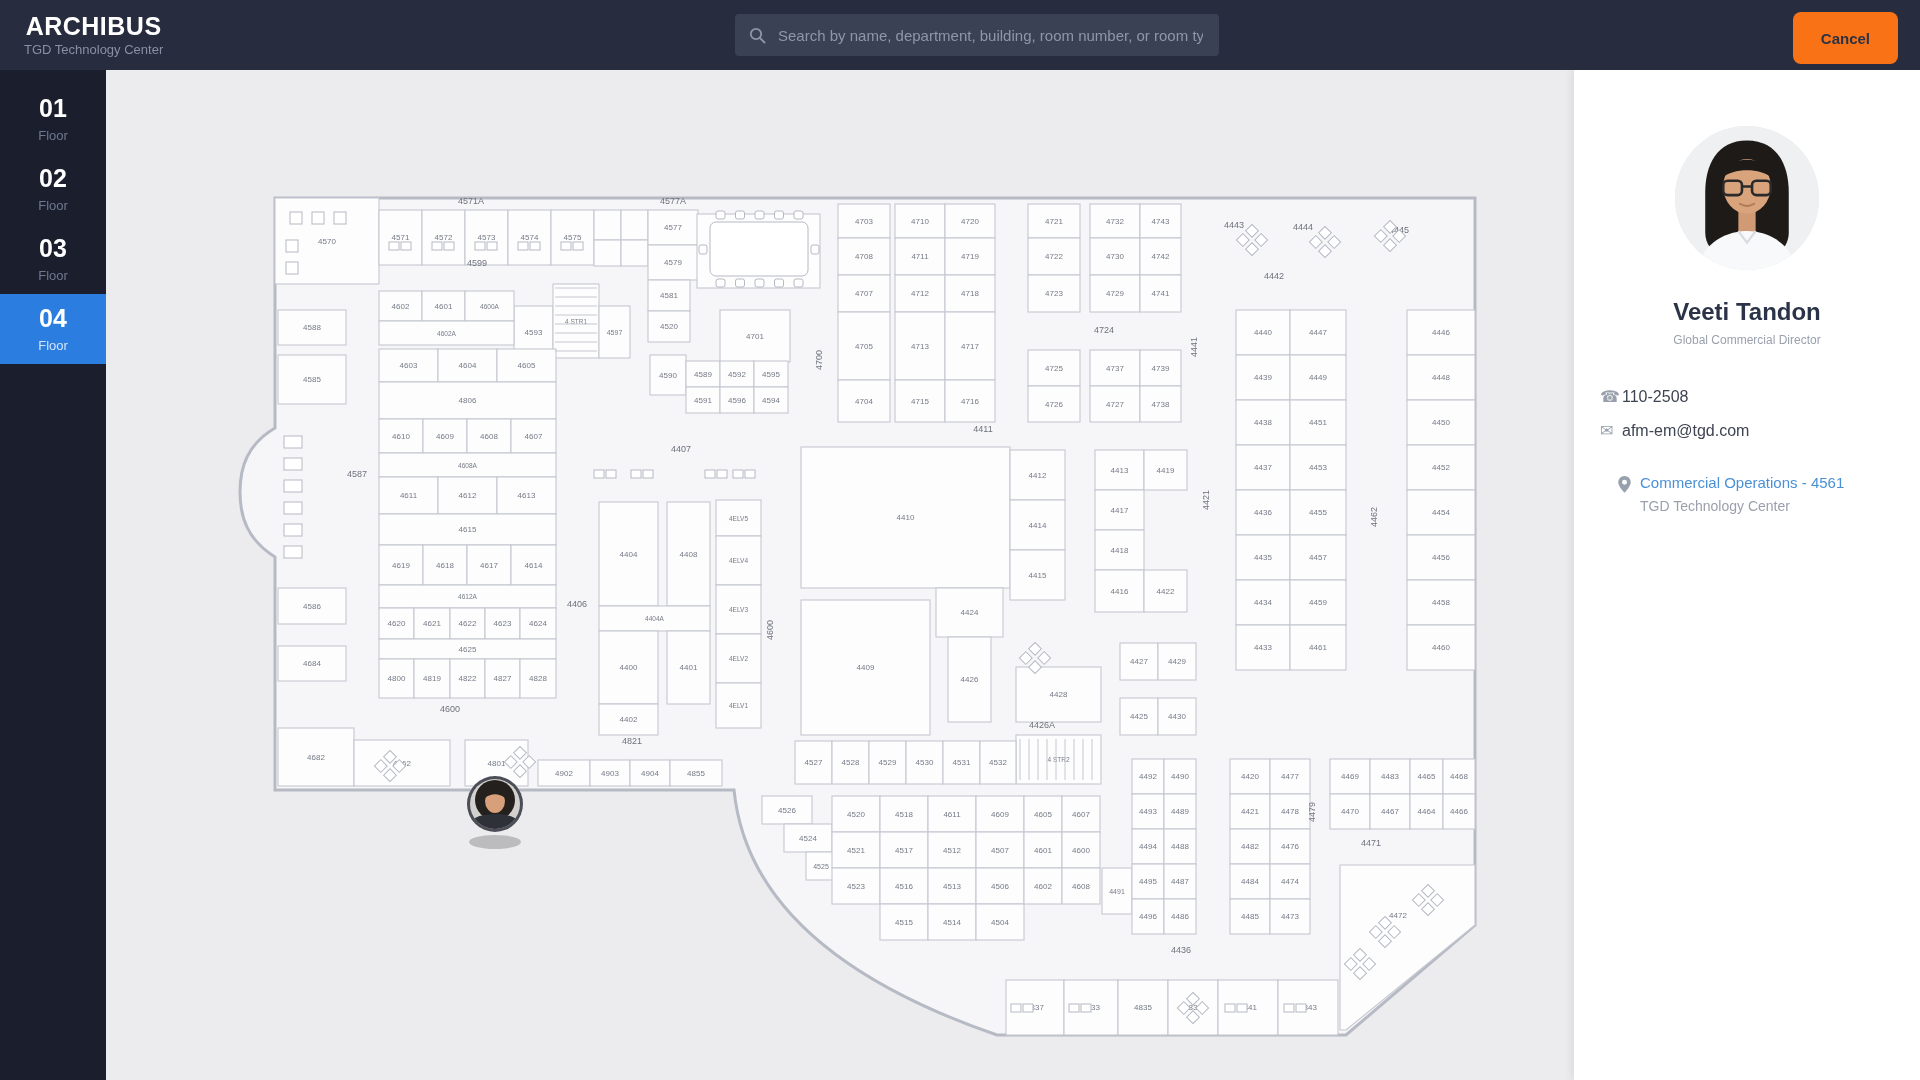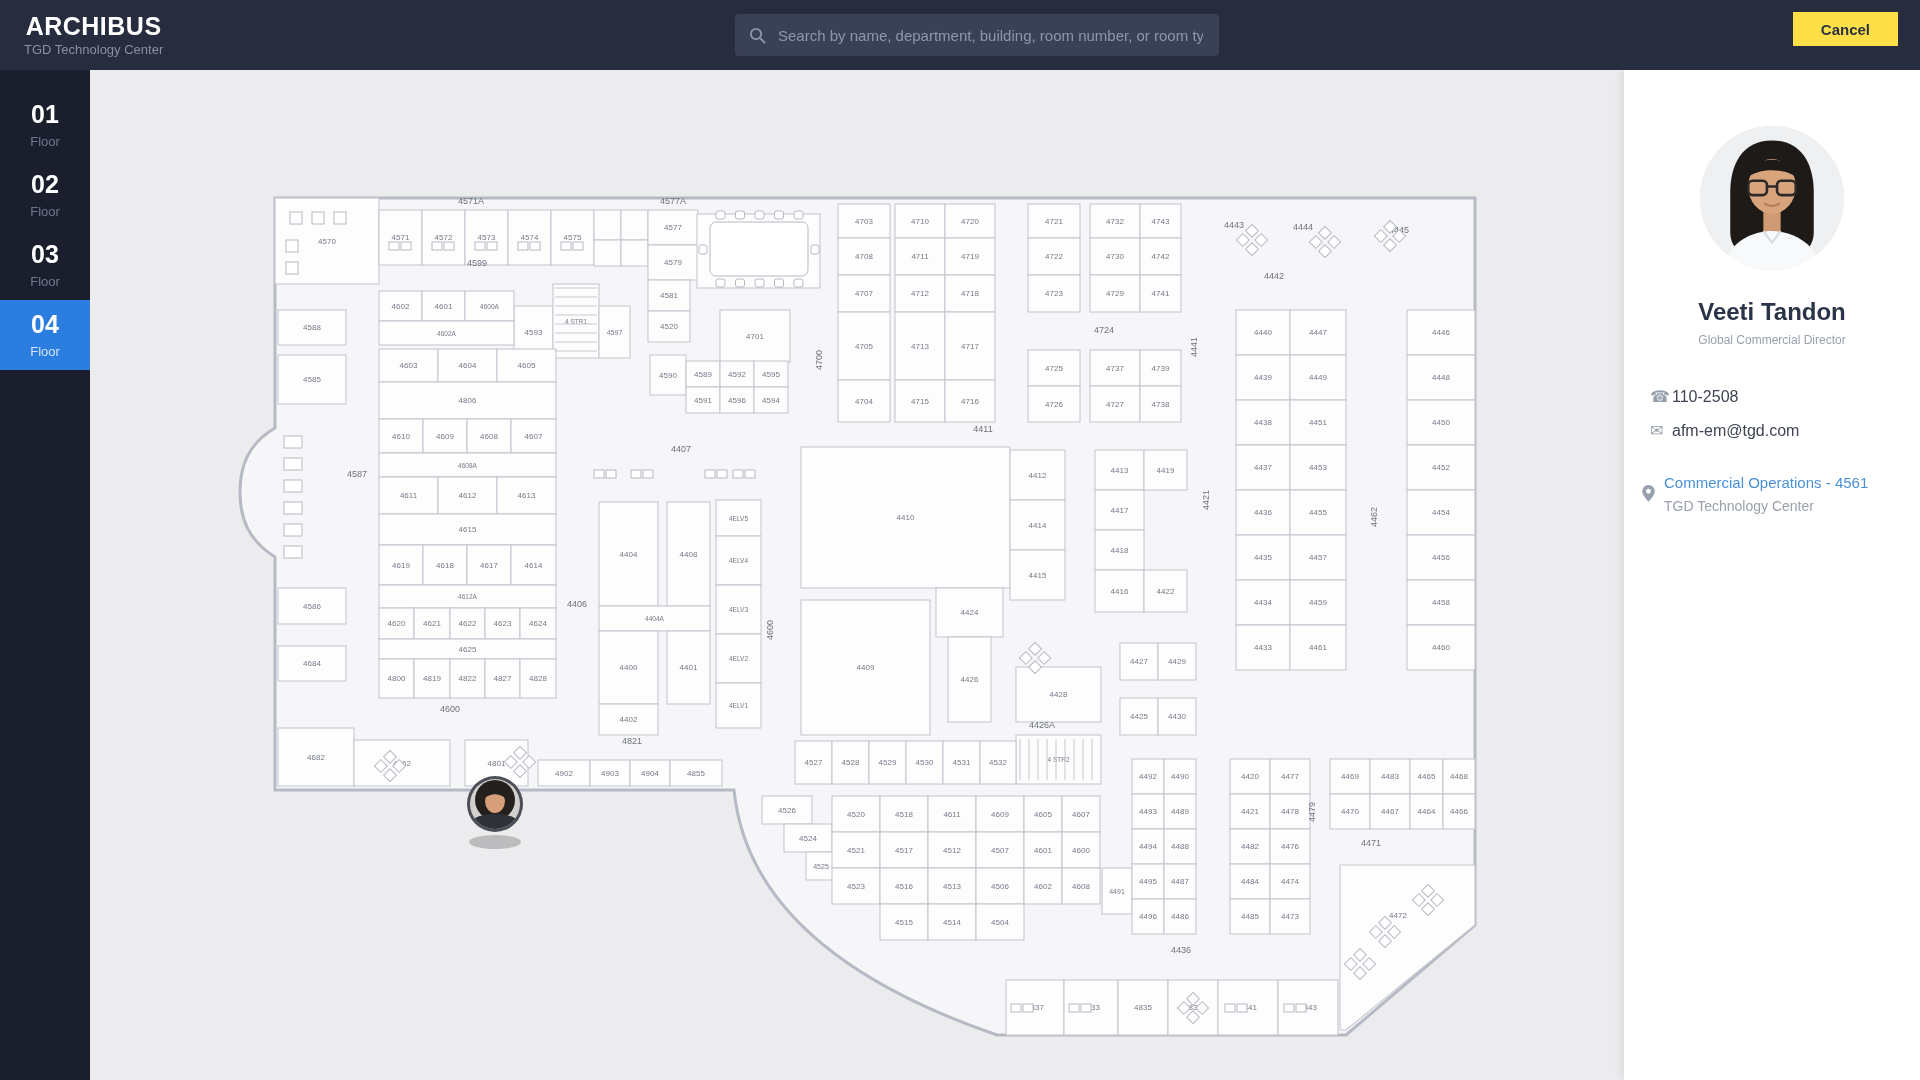--- a/index.html
+++ b/index.html
@@ -10,48 +10,48 @@
     display:flex;align-items:center;}
   .logo-block{padding-left:24px;display:flex;flex-direction:column;justify-content:center;}
   .logo{color:#ffffff;font-size:25px;font-weight:bold;letter-spacing:.5px;line-height:1.05;text-align:center;}
   .logo-sub{color:#8790a5;font-size:13px;margin-top:2px;}
   .search-box{position:absolute;left:735px;top:14px;width:484px;height:42px;background:#3a4155;
     border-radius:4px;display:flex;align-items:center;padding:0 14px;box-sizing:border-box;}
   .search-box svg{flex:0 0 auto;margin-right:10px;}
   .search-box input{flex:1;background:transparent;border:none;outline:none;color:#cfd4e0;
     font-size:15px;font-family:"Liberation Sans",sans-serif;}
   .search-box input::placeholder{color:#8e96ab;}
-  .cancel-btn{position:absolute;right:22px;top:12px;height:34px;padding:0 28px;background:#fde047;
-    border:none;border-radius:0;font-size:15px;font-weight:bold;color:#2b3242;cursor:pointer;
+  .cancel-btn{position:absolute;right:22px;top:12px;height:52px;padding:0 28px;background:#f97316;
+    border:none;border-radius:8px;font-size:15px;font-weight:bold;color:#2b3242;cursor:pointer;
     font-family:"Liberation Sans",sans-serif;}
 
   
-  .sidebar{position:fixed;left:0;top:70px;bottom:0;width:90px;background:#1b1f2d;z-index:20;
-    padding-top:20px;box-sizing:border-box;}
+  .sidebar{position:fixed;left:0;top:70px;bottom:0;width:106px;background:#1b1f2d;z-index:20;
+    padding-top:14px;box-sizing:border-box;}
   .floor-item{height:70px;display:flex;flex-direction:column;align-items:center;justify-content:center;
     cursor:pointer;}
   .floor-num{font-size:25px;font-weight:bold;color:#ffffff;line-height:1.1;}
   .floor-label{font-size:13px;color:#6f7890;margin-top:6px;}
   .floor-item.active{background:#2b7de0;}
   .floor-item.active .floor-label{color:#d3e4fb;}
 
   
   .map-pane{position:fixed;left:90px;top:70px;right:290px;bottom:0;background:#ececee;}
   .map-pane svg{display:block;width:100%;height:100%;}
 
   
-  .profile{position:fixed;right:0;top:70px;bottom:0;width:296px;background:#ffffff;z-index:20;
+  .profile{position:fixed;right:0;top:70px;bottom:0;width:346px;background:#ffffff;z-index:20;
     box-shadow:-3px 0 8px rgba(0,0,0,.07);padding-top:56px;box-sizing:border-box;}
   .avatar-wrap{width:144px;height:144px;border-radius:50%;overflow:hidden;margin:0 auto;background:#e9e6e2;}
   .profile-name{margin-top:28px;text-align:center;font-size:24px;font-weight:bold;color:#2a3347;}
   .profile-title{margin-top:7px;text-align:center;font-size:12px;color:#9aa1ad;}
   .contact-block{margin-top:40px;padding:0 26px;}
   .contact-row{display:flex;align-items:center;margin-bottom:15px;font-size:16px;color:#3e4452;}
   .contact-row .cicon{width:22px;flex:0 0 22px;color:#97a0ac;font-size:16px;text-align:left;}
-  .location-block{margin-top:34px;padding:0 18px;display:flex;align-items:center;}
+  .location-block{margin-top:34px;padding:0 44px;display:flex;}
   .licon{width:22px;flex:0 0 22px;padding-top:2px;}
   .loc-link{font-size:15px;color:#4a90d6;cursor:pointer;}
   .loc-sub{font-size:14px;color:#9aa1ad;margin-top:7px;}
 </style>
 </head>
 <body>
 
 <div class="header">
   <div class="logo-block">
     <div class="logo">ARCHIBUS</div>

